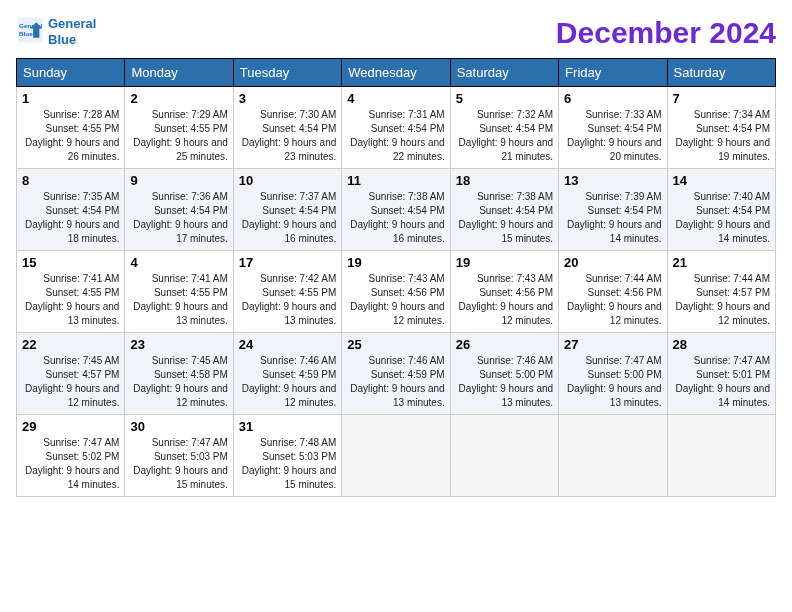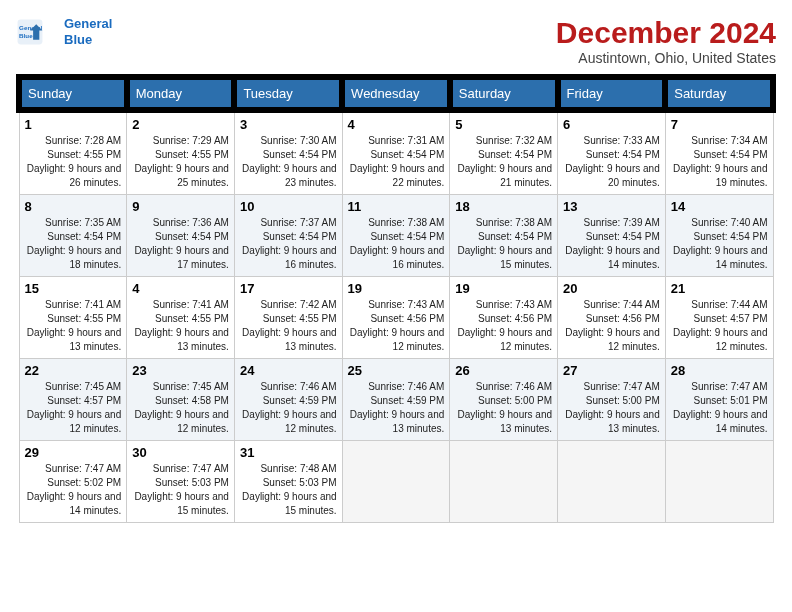--- a/index.html
+++ b/index.html
@@ -11,58 +11,58 @@
       padding: 16px;
     }
     .header-row {
       display: flex;
       align-items: flex-start;
       justify-content: space-between;
       margin-bottom: 8px;
     }
     .logo {
       display: flex;
-      align-items: center;
-      gap: 20px;
+      align-items: flex-start;
+      gap: 4px;
     }
     .logo-text {
       font-size: 13px;
       font-weight: bold;
       line-height: 1.2;
     }
     .logo-text span { color: #1a6bbf; display: block; }
     .logo-icon {
       width: 28px;
       height: 28px;
     }
     .title-block {
       text-align: right;
     }
     .month-title {
       font-size: 30px;
       font-weight: bold;
-      color: #b91c1c;
+      color: #6d28d9;
     }
     .location {
       font-size: 14px;
       color: #444;
     }
     .calendar {
       width: 100%;
       border-collapse: collapse;
       font-size: 11px;
     }
     .calendar th {
       background: #2c6fad;
       color: #fff;
       text-align: left;
       padding: 6px 6px;
       font-size: 13px;
       font-weight: normal;
-      border: 6px solid #000000;
+      border: 1px solid #000000;
     }
     .calendar td {
       vertical-align: top;
       border: 1px solid #ccc;
       padding: 4px 5px;
       width: 107px;
       min-height: 80px;
       background: #fff;
     }
     .calendar tr:nth-child(even) td {
@@ -95,21 +95,20 @@
       <text x="4" y="26" font-size="8" fill="#1a6bbf" font-weight="bold">Blue</text>
       <polygon points="26,8 34,16 30,16 30,28 22,28 22,16 18,16" fill="#2c6fad"></polygon>
     </svg>
     <div class="logo-text">
       <span>General</span>
       <span>Blue</span>
     </div>
   </div>
   <div class="title-block">
     <div class="month-title">December 2024</div>
-    <div class="location">Austintown, Ohio, United States</div>
   </div>
 </div>
 
 <table class="calendar">
   <thead>
     <tr>
     <th>Sunday</th>
         <th>Monday</th>
         <th>Tuesday</th>
         <th>Wednesday</th>

